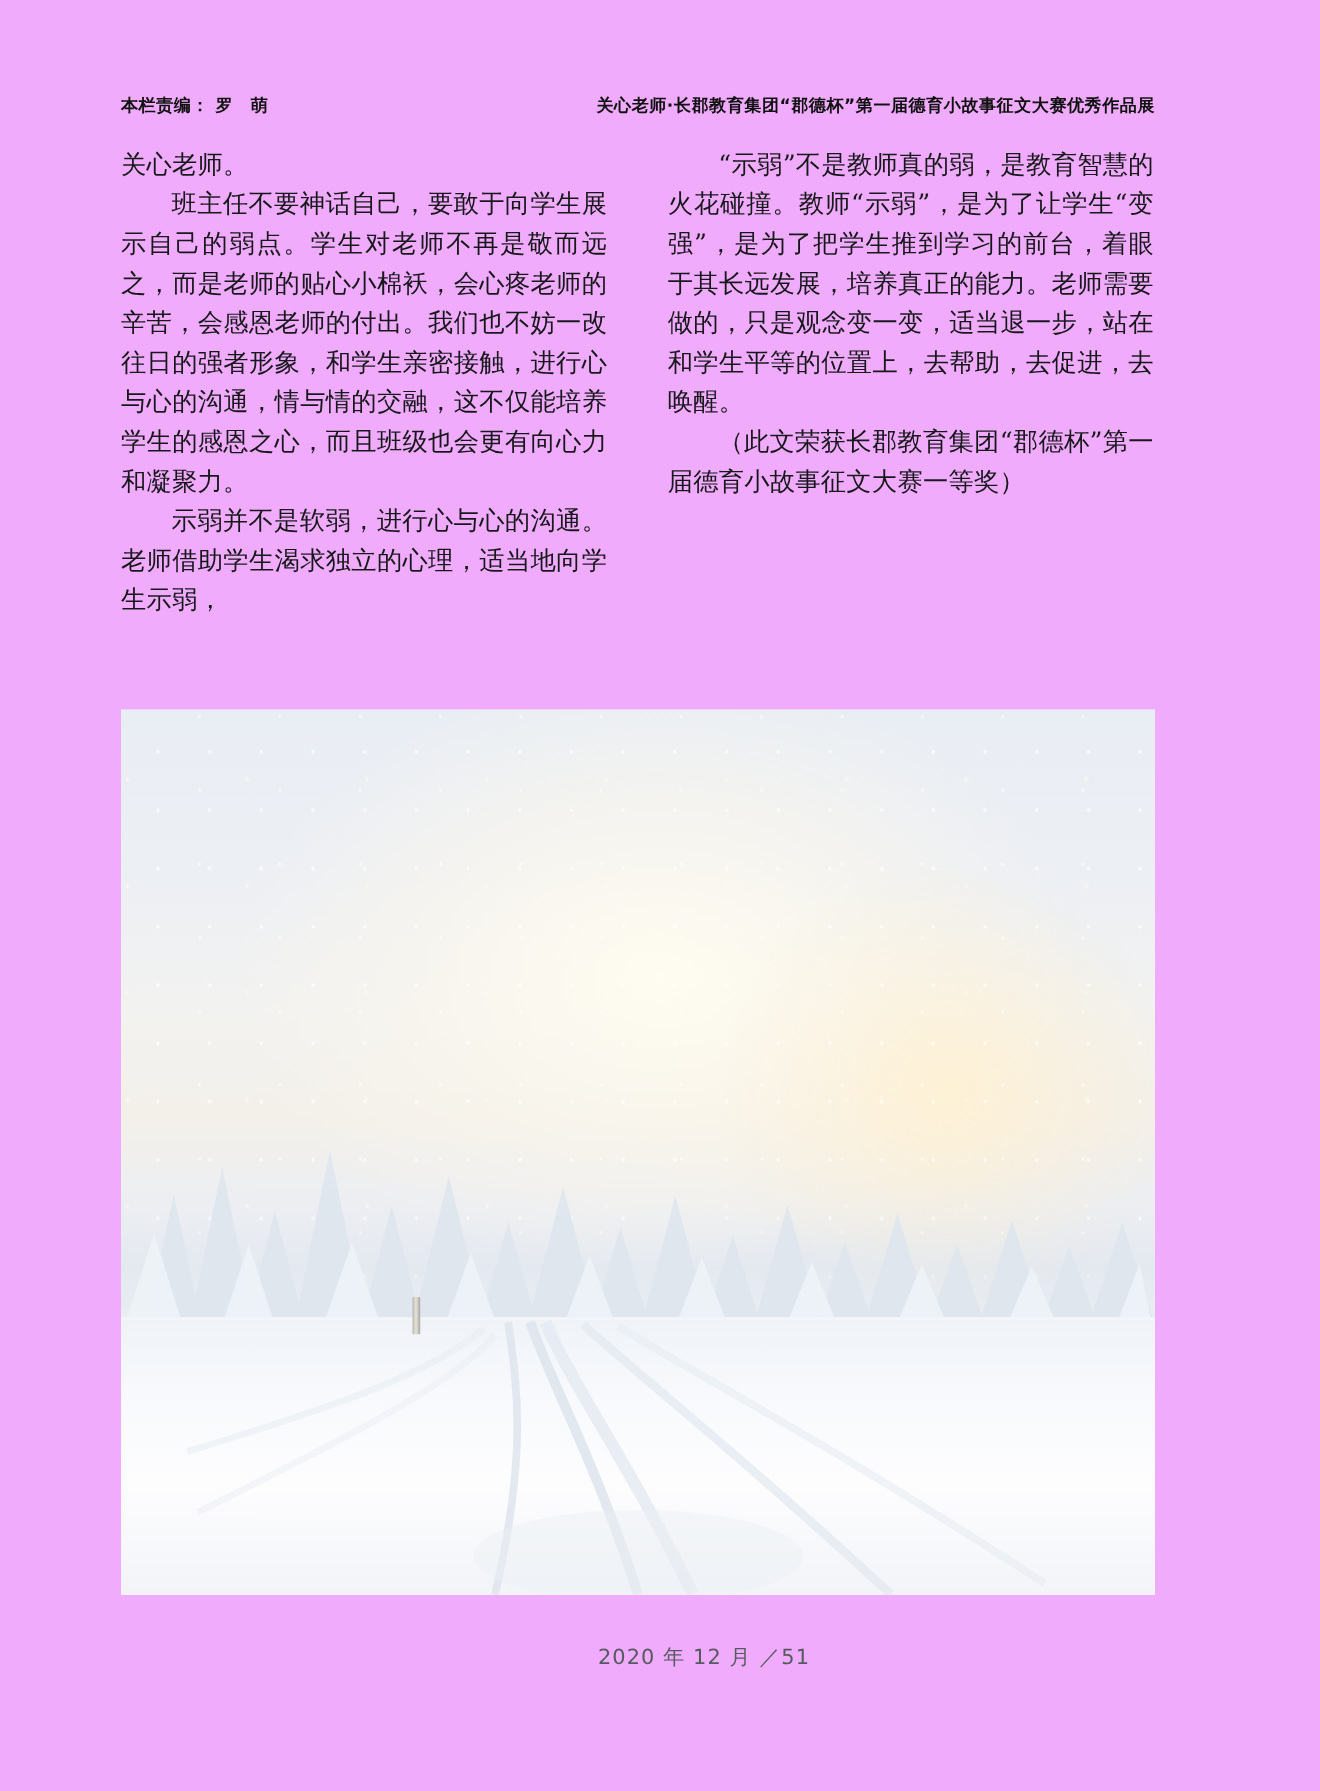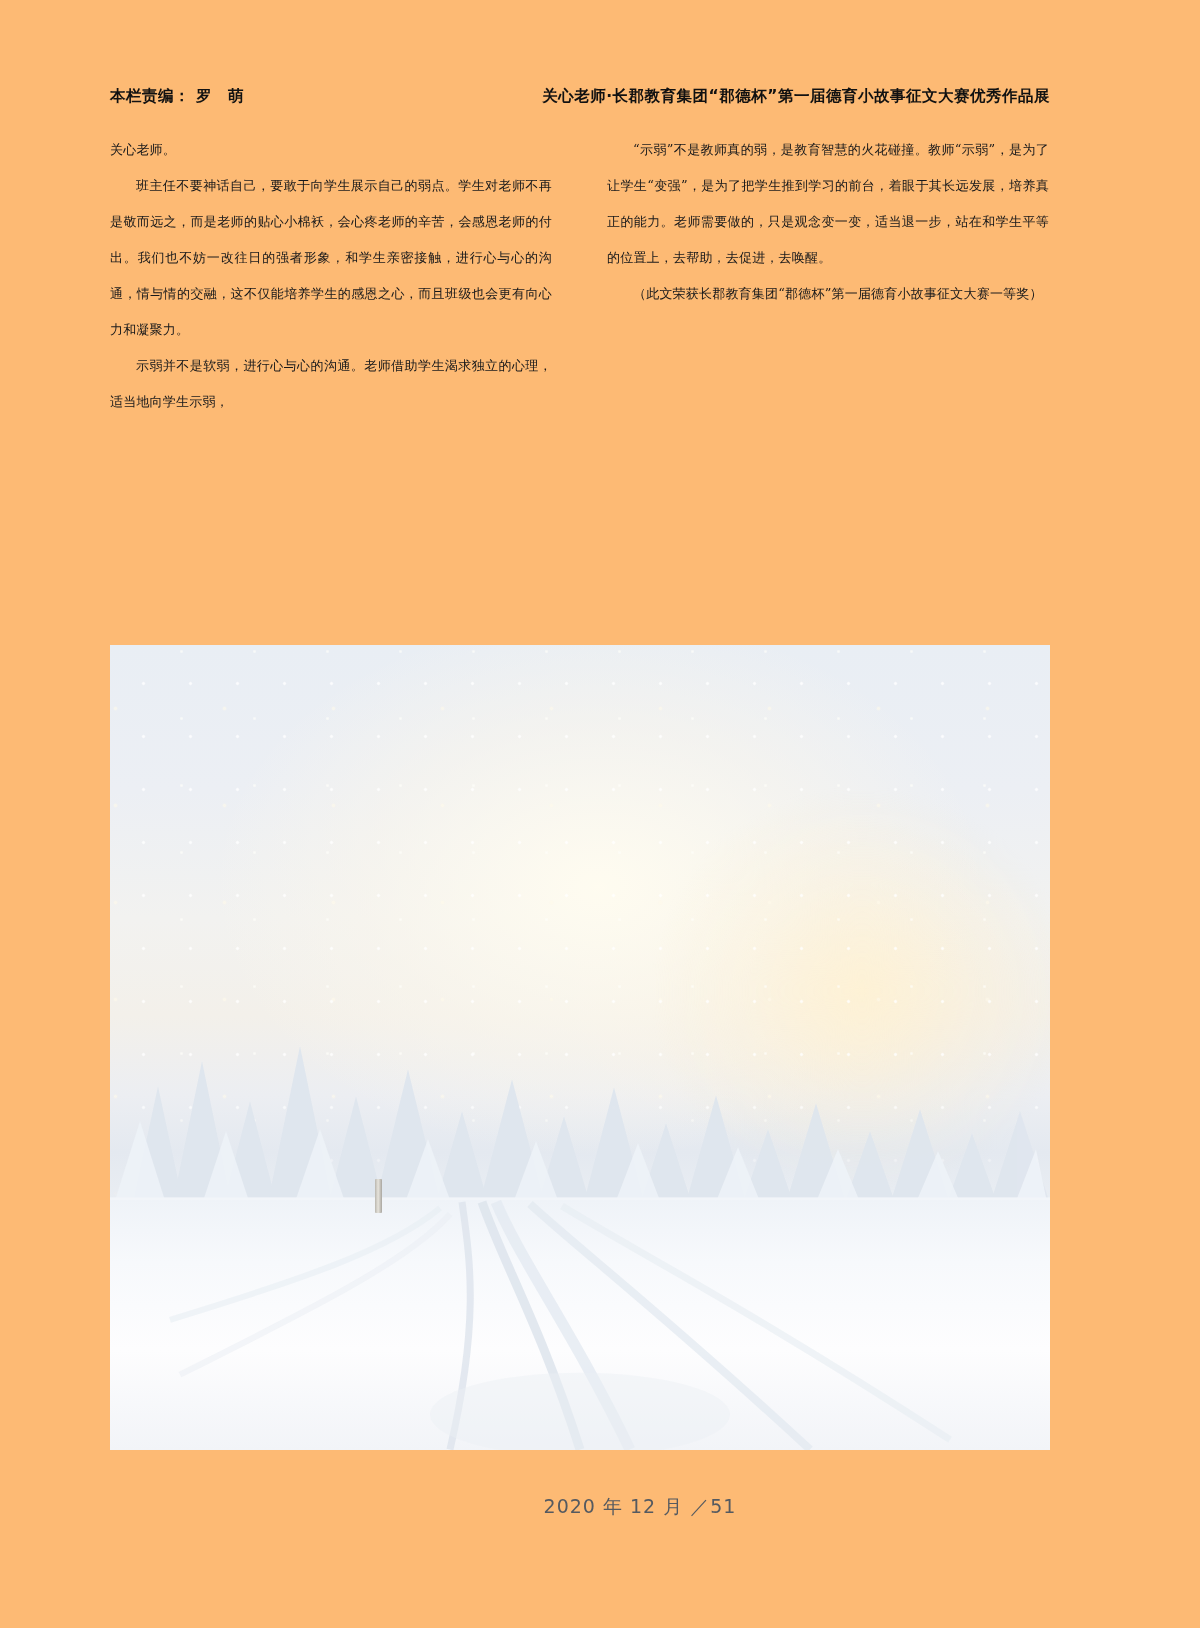--- a/index.html
+++ b/index.html
@@ -14,21 +14,21 @@
     font-family: "Liberation Serif", "DejaVu Serif", serif;
     color: #1a1a1a;
     overflow: hidden;
   }
 
   .page {
     position: absolute;
     left: 0; top: 0;
     width: 1200px;
     height: 1628px;
-    background: #fdba74;
+    background: #f0abfc;
   }
 
   
   .header {
     position: absolute;
     left: 110px;
     top: 86px;
     width: 940px;
     display: flex;
     align-items: baseline;
@@ -54,21 +54,21 @@
     top: 132px;
     width: 940px;
     display: flex;
     gap: 55px;
   }
   .col {
     width: 442px;
   }
   .col p {
     margin: 0 0 0 0;
-    font-size: 13px;
+    font-size: 23px;
     line-height: 36px;
     text-align: justify;
     text-justify: inter-ideograph;
     letter-spacing: 0.2px;
     color: #17181a;
   }
   .col p.indent {
     text-indent: 2em;
   }
   .col-right p {

